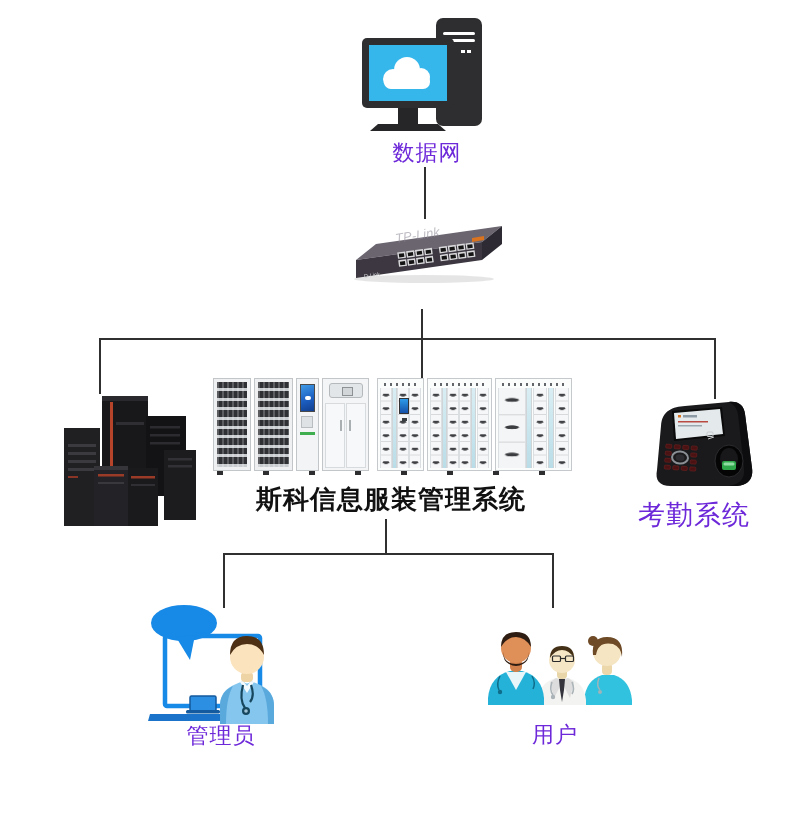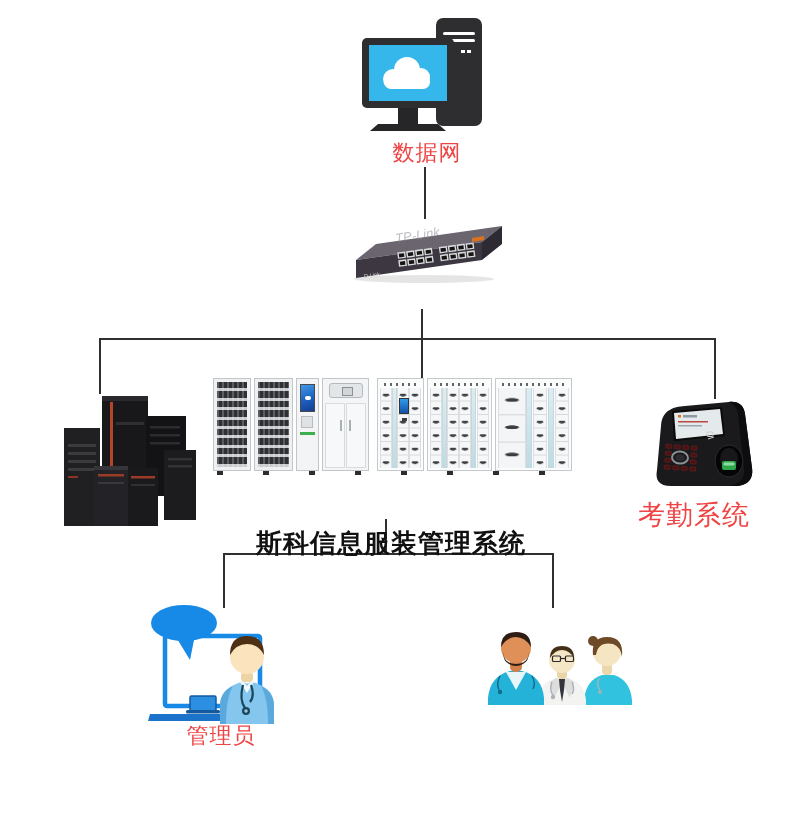--- a/index.html
+++ b/index.html
@@ -4,22 +4,22 @@
 <style>
   * { box-sizing: border-box; margin: 0; padding: 0; }
   body { background: #fff; font-family: "Liberation Sans", sans-serif; }
   .canvas { position: relative; width: 800px; height: 823px; background: #ffffff; margin: 0 auto; overflow: hidden; }
 
   
   .v { position: absolute; width: 2px; background: #303030; }
   .h { position: absolute; height: 2px; background: #303030; }
 
   
-  .lbl { position: absolute; width: 200px; text-align: center; font-size: 22px; color: #ef4444; letter-spacing: 1px; }
-  .lbl.title { width: 400px; font-size: 26px; font-weight: bold; letter-spacing: 1px; color: #111; margin-top: 44px; }
+  .lbl { position: absolute; width: 200px; text-align: center; font-size: 22px; color: #6d28d9; letter-spacing: 1px; }
+  .lbl.title { width: 400px; font-size: 26px; font-weight: bold; letter-spacing: 1px; color: #111; }
 
   .node-img { position: absolute; }
 
   
   .cabinet { position: absolute; left: 213px; top: 378px; width: 359px; height: 93px; display: flex; gap: 3px; align-items: stretch; }
   .shelf-cab { width: 38px; border: 1px solid #c2c6c9; background: #eef0f1; padding: 3px; }
   .shelf-inner { height: 100%;
     background-color: #35373a;
     background-image:
       repeating-linear-gradient(90deg, rgba(255,255,255,0.22) 0 2px, rgba(0,0,0,0) 2px 5px),
@@ -312,14 +312,15 @@
       <polygon points="20,62 40,62 30,80" fill="#e8f6fa"></polygon>
       <rect x="24" y="48" width="12" height="14" rx="5" fill="#d1814c"></rect>
       <circle cx="30" cy="38" r="15" fill="#df8f58"></circle>
       <path d="M15,37 Q15,22 30,22 Q45,22 45,37 Q39,27 30,27 Q21,27 15,37 Z" fill="#2e1d12"></path>
       <path d="M17,42 Q18,54 30,54 Q42,54 43,42 Q43,51 37,54 Q30,58 23,54 Q17,51 17,42 Z" fill="#2e1d12"></path>
       <path d="M14,66 Q10,74 13,80" stroke="#0f6d8a" stroke-width="1.5" fill="none"></path>
       <circle cx="14" cy="82" r="2.2" fill="#0f6d8a"></circle>
       <path d="M46,66 Q50,73 47,79" stroke="#0f6d8a" stroke-width="1.5" fill="none"></path>
     </g>
   </svg>
+  <div class="lbl" style="left:455px;top:720px">用户</div>
 
 </div>
 
 </body></html>

